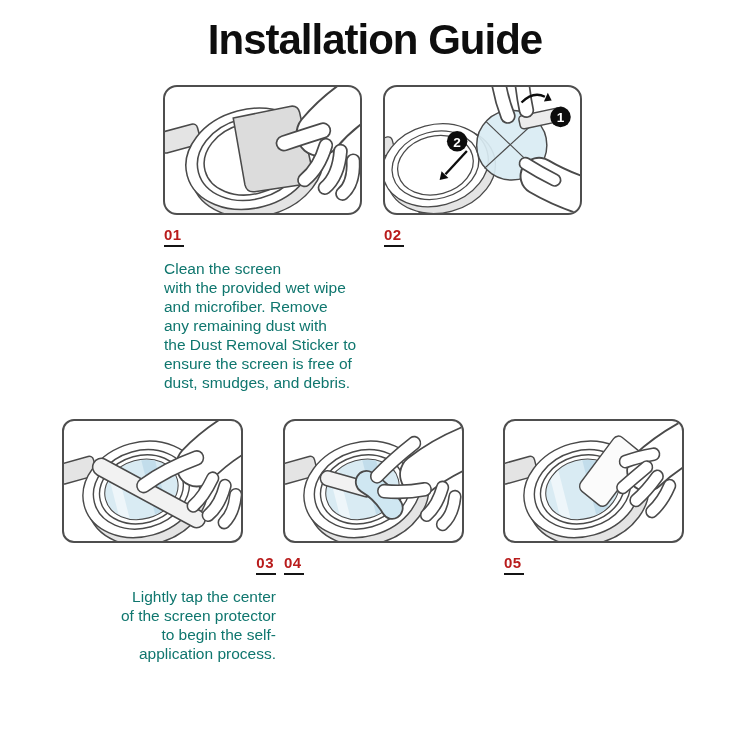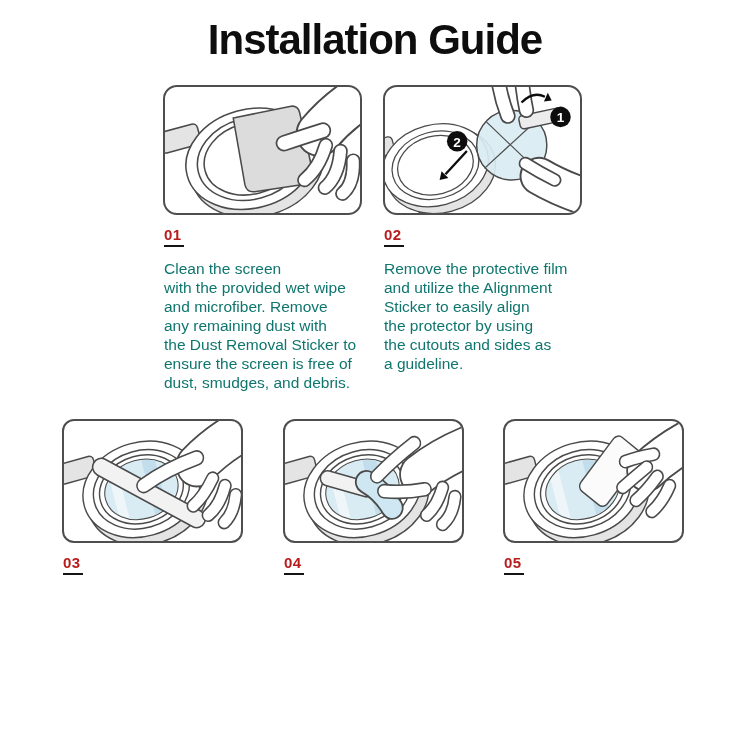--- a/index.html
+++ b/index.html
@@ -7,21 +7,21 @@
     width:750px;height:750px;position:relative;background:#ffffff;
     font-family:"Liberation Sans", sans-serif;overflow:hidden;
   }
   .title{
     position:absolute;top:16px;left:0;width:750px;text-align:center;
     font-size:42px;font-weight:bold;color:#0e0e0e;letter-spacing:-1px;
   }
   .step{position:absolute;}
   #s1{left:163px;top:85px;width:212px;}
   #s2{left:383px;top:85px;width:212px;}
-  #s3{left:62px;top:419px;width:214px;}
+  #s3{left:62px;top:419px;width:214px;text-align:right;}
   #s4{left:283px;top:419px;width:214px;}
   #s5{left:503px;top:419px;width:214px;}
   .panel{
     border:2px solid #4e4e4e;background:#fff;box-sizing:border-box;overflow:hidden;
   }
   .row1 .panel{width:199px;height:130px;border-radius:14px;}
   .row2 .panel{width:181px;height:124px;border-radius:12px;}
   .panel svg{display:block;width:100%;height:100%;}
   .num{
     display:inline-block;margin:11px 0 0 1px;font-size:15px;font-weight:bold;
@@ -125,26 +125,20 @@
         <circle cx="180" cy="31" r="10.5" fill="#0d0d0d"></circle>
         <text x="180" y="32" text-anchor="middle" dominant-baseline="central" font-size="14" font-weight="bold" fill="#ffffff">1</text>
       </g>
       <g>
         <circle cx="74" cy="56" r="10.5" fill="#0d0d0d"></circle>
         <text x="74" y="57" text-anchor="middle" dominant-baseline="central" font-size="14" font-weight="bold" fill="#ffffff">2</text>
       </g>
     </svg>
   </div>
   <div class="num">02</div>
-  <div class="desc">Remove the protective film
-and utilize the Alignment
-Sticker to easily align
-the protector by using
-the cutouts and sides as
-a guideline.</div>
 </div>
 
 <div class="step row2" id="s3">
   <div class="panel">
     <svg viewBox="0 0 200 130" preserveAspectRatio="none">
       <use href="#watch-g"></use>
       <use href="#screen-blue-g"></use>
       <g fill="none" stroke-linecap="round">
         <path d="M42,50 L150,106" stroke="#4a4a4a" stroke-width="21"></path>
         <path d="M42,50 L150,106" stroke="#f2f2f2" stroke-width="17.5"></path>
@@ -157,20 +151,24 @@
         <path d="M168,62 Q158,82 146,92" stroke="#4a4a4a" stroke-width="15"></path>
         <path d="M168,62 Q158,82 146,92" stroke="#ffffff" stroke-width="11.5"></path>
         <path d="M182,70 Q176,92 163,102" stroke="#4a4a4a" stroke-width="15"></path>
         <path d="M182,70 Q176,92 163,102" stroke="#ffffff" stroke-width="11.5"></path>
         <path d="M194,80 Q192,100 181,110" stroke="#4a4a4a" stroke-width="15"></path>
         <path d="M194,80 Q192,100 181,110" stroke="#ffffff" stroke-width="11.5"></path>
       </g>
     </svg>
   </div>
   <div class="num">03</div>
+  <div class="desc">Lightly tap the center
+of the screen protector
+to begin the self-
+application process.</div>
 </div>
 
 <div class="step row2" id="s4">
   <div class="panel">
     <svg viewBox="0 0 200 130" preserveAspectRatio="none">
       <use href="#watch-g"></use>
       <use href="#screen-blue-g"></use>
       <g fill="none" stroke-linecap="round">
         <path d="M48,62 L92,74" stroke="#4a4a4a" stroke-width="18"></path>
         <path d="M48,62 L92,74" stroke="#f2f2f2" stroke-width="14.5"></path>

